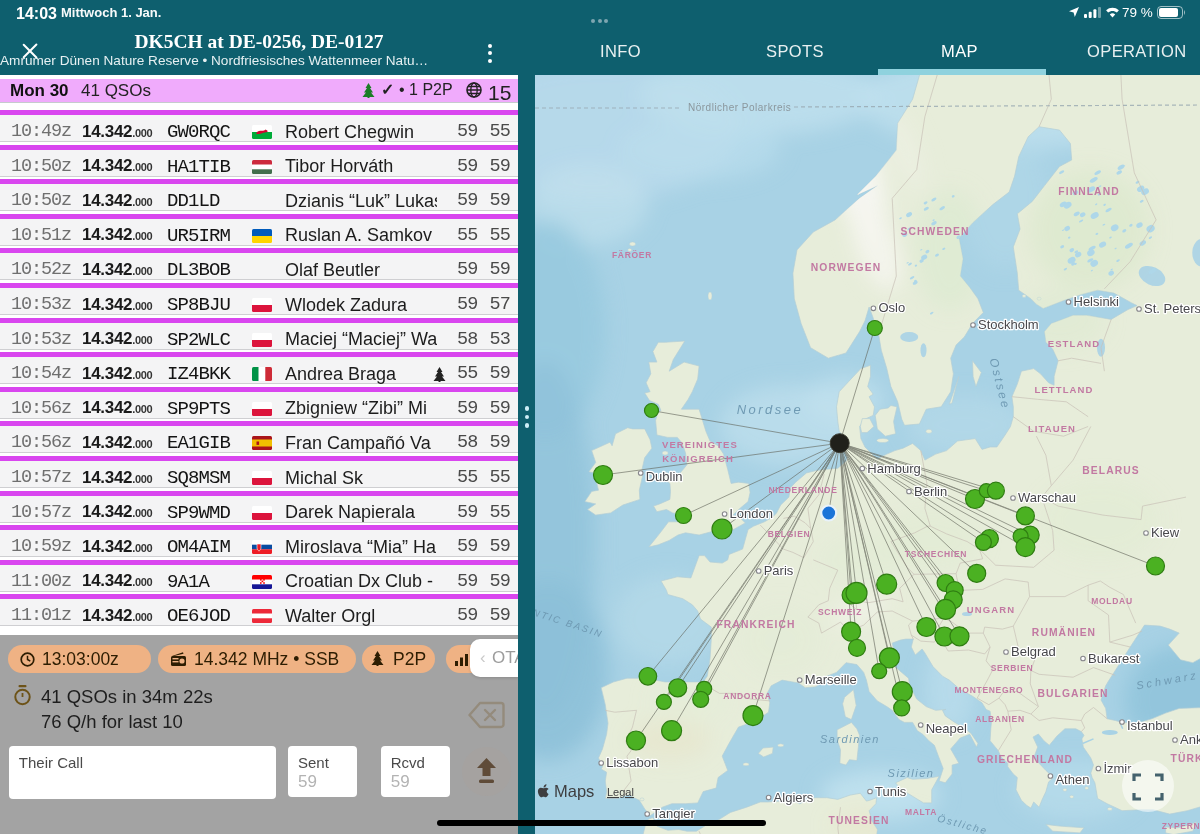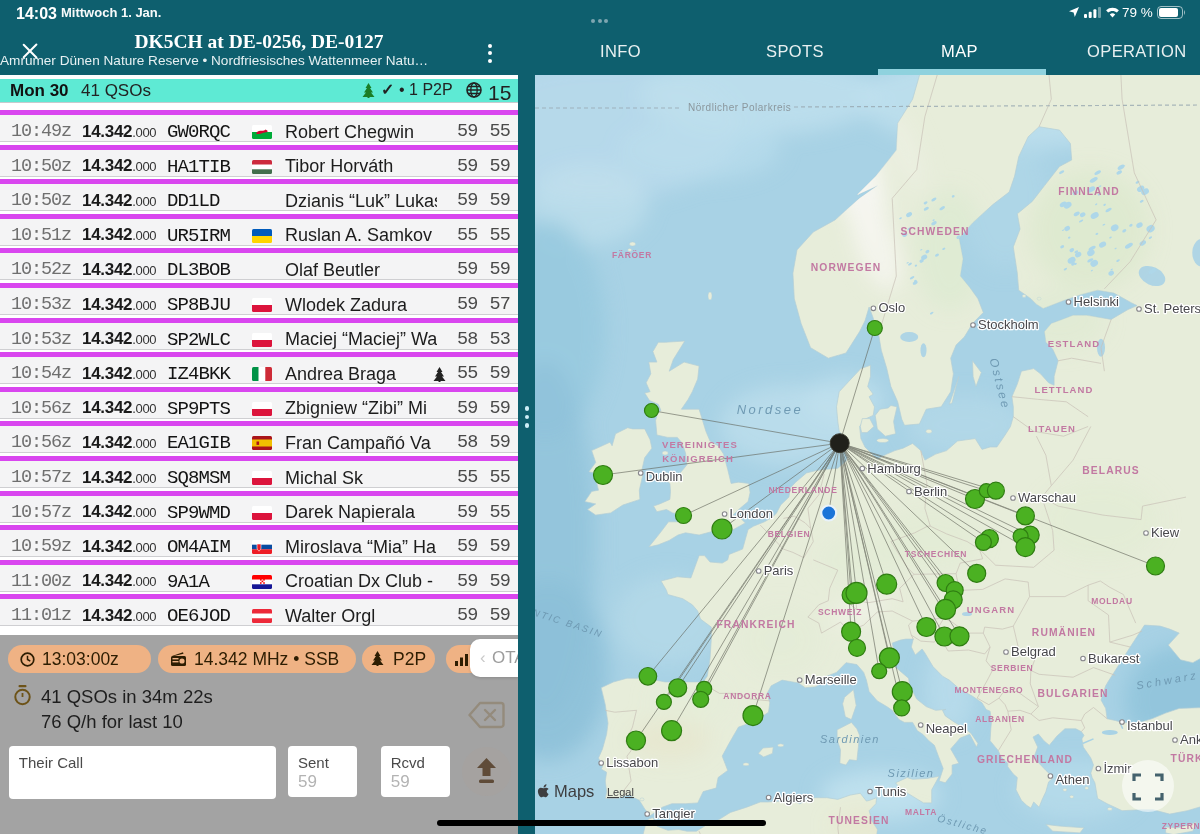--- a/index.html
+++ b/index.html
@@ -13,32 +13,32 @@
 .x:before,.x:after{content:"";position:absolute;left:8px;top:-1px;width:2.4px;height:20px;background:#fff;border-radius:1px;transform:rotate(45deg)}
 .x:after{transform:rotate(-45deg)}
 .title{position:absolute;left:0;top:31px;width:518px;text-align:center;color:#fff;font-family:"Liberation Serif",serif;font-weight:bold;font-size:19.5px}
 .subtitle{position:absolute;left:0;top:52.5px;width:518px;text-align:left;color:#e6f0f2;font-size:13.6px}
 .vdots{position:absolute;left:488px;top:44px}
 .vdots i{display:block;width:4px;height:4px;border-radius:50%;background:#fff;margin-bottom:3.4px}
 .tabs{position:absolute;top:0;left:0;width:1200px;height:75px;color:#e8f0f1;font-size:16.5px}
 .tab{position:absolute;top:42px;letter-spacing:.4px}
 .tabu{position:absolute;left:878px;top:68.5px;width:168px;height:6.5px;background:#8fd2de}
 .lp{position:absolute;left:0;top:75px;width:518px;height:759px;background:#fff}
-.hdr{position:absolute;left:0;top:3.5px;width:518px;height:24.5px;background:#5eead4;border-bottom:1px solid #c6cbce;font-size:17px;color:#111}
+.hdr{position:absolute;left:0;top:3.5px;width:518px;height:24.5px;background:#f0abfc;border-bottom:1px solid #c6cbce;font-size:17px;color:#111}
 .hdr b{position:absolute;left:10px;top:2px;font-size:17px}
 .hdr .q{position:absolute;left:81px;top:2.5px;color:#222}
 .hdr .htree{position:absolute;left:362px;top:4px}
 .hdr .chk{position:absolute;left:381px;top:1px;font-size:16px;color:#222;font-weight:bold}
 .hdr .p2p{position:absolute;left:399px;top:2.5px;font-size:16px;color:#222}
 .hdr .globe{position:absolute;left:466px;top:3px}
 .hdr .n15{position:absolute;left:488px;top:2.5px;font-size:21px;color:#222}
 .row{position:absolute;left:0;width:518px;height:32px;background:#f4f4f5;border-top:5px solid #d946ef;border-bottom:1px solid #cfcfd2;font-family:"Liberation Mono",monospace}
 .tm{position:absolute;left:11px;top:6px;font-size:18.5px;color:#6f6f6f;letter-spacing:-1.1px}
 .fq{position:absolute;left:82px;top:6.5px;font-size:17px;color:#1a1a1a;font-weight:bold;font-family:"Liberation Sans",sans-serif;letter-spacing:-0.3px}
-.fq2{font-size:13px;font-weight:normal;color:#333}
+.fq2{font-size:11px;font-weight:bold;color:#333}
 .cs{position:absolute;left:167px;top:6px;font-size:19px;color:#141414;letter-spacing:-0.9px}
 .fl{position:absolute;left:252px;top:10px;width:20px;height:14px}
 .fl svg{display:block;border-radius:1.5px}
 .nm{position:absolute;left:285px;top:6.5px;font-size:18px;color:#1c1c1c;font-family:"Liberation Sans",sans-serif;width:152px;white-space:nowrap;overflow:hidden}
 .rowtree{position:absolute;left:433px;top:9.5px}
 .rst{position:absolute;top:6px;font-size:18.5px;color:#4a4a4a;width:40px;text-align:right;letter-spacing:-0.8px}
 .rst.s{left:437.5px}.rst.r{left:470px}
 .peach{position:absolute;left:0;top:560px;width:518px;height:199px;background:#a3a3a3}
 .pbtn{position:absolute;top:9.5px;height:28.5px;background:#efb284;border-radius:14.5px;color:#2d1d02;font-size:17.5px;line-height:28.5px}
 .whiteov{position:absolute;left:470px;top:3.5px;width:48px;height:38px;background:#fff;border-radius:10px 0 0 10px;box-shadow:0 1px 3px rgba(0,0,0,.15);color:#9c9c9c;font-size:17px;line-height:38px}

